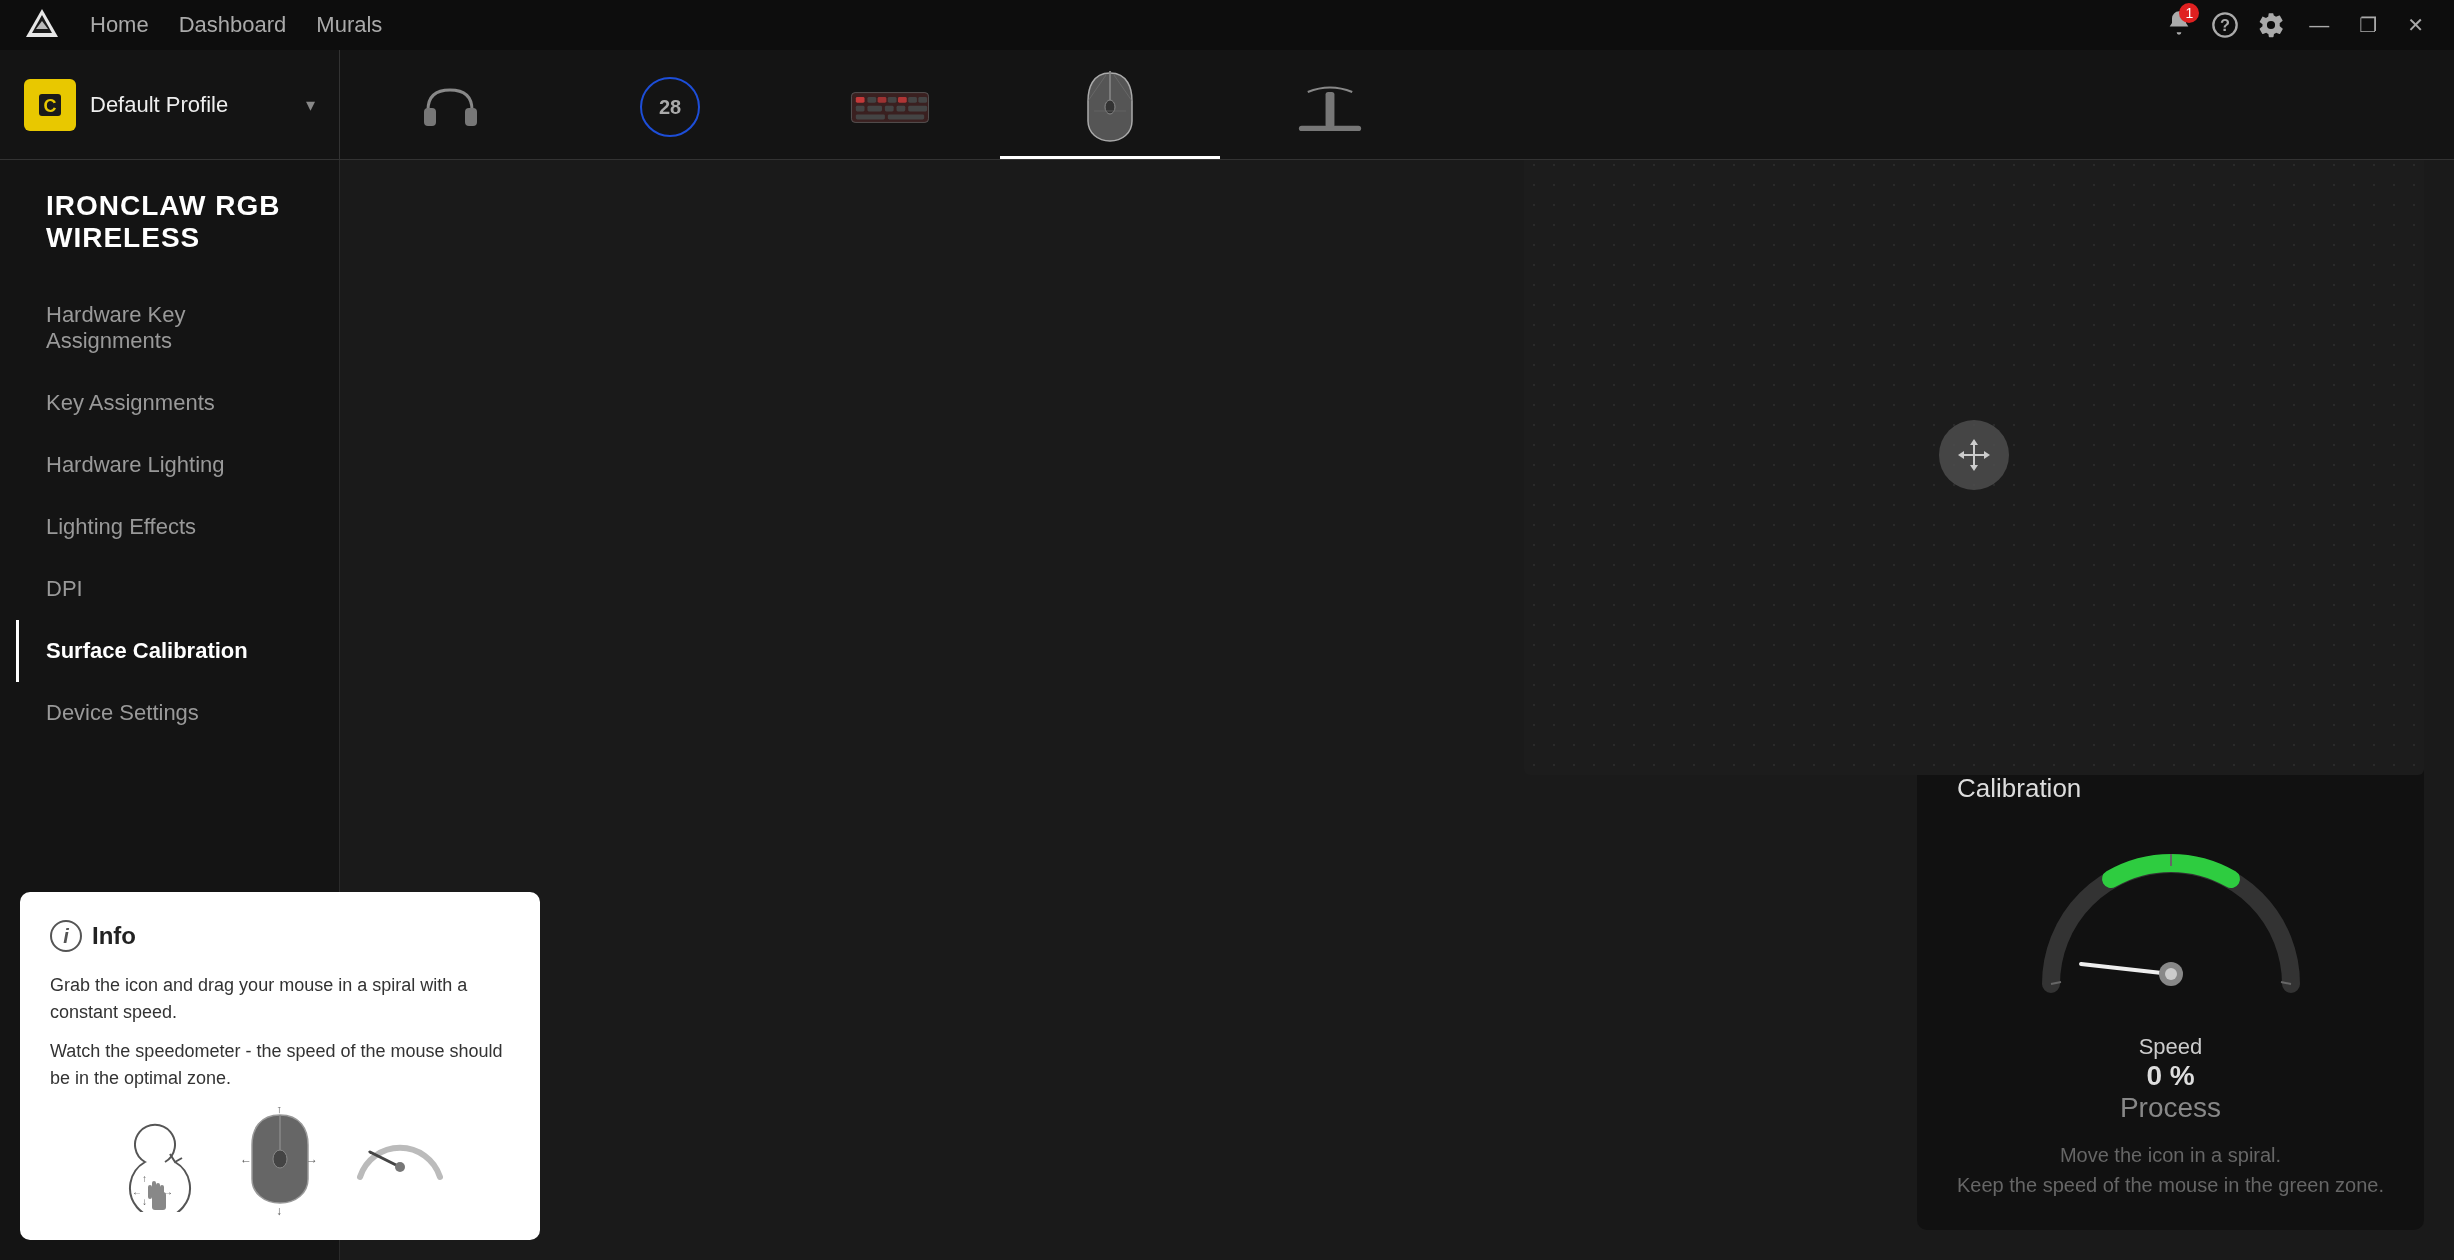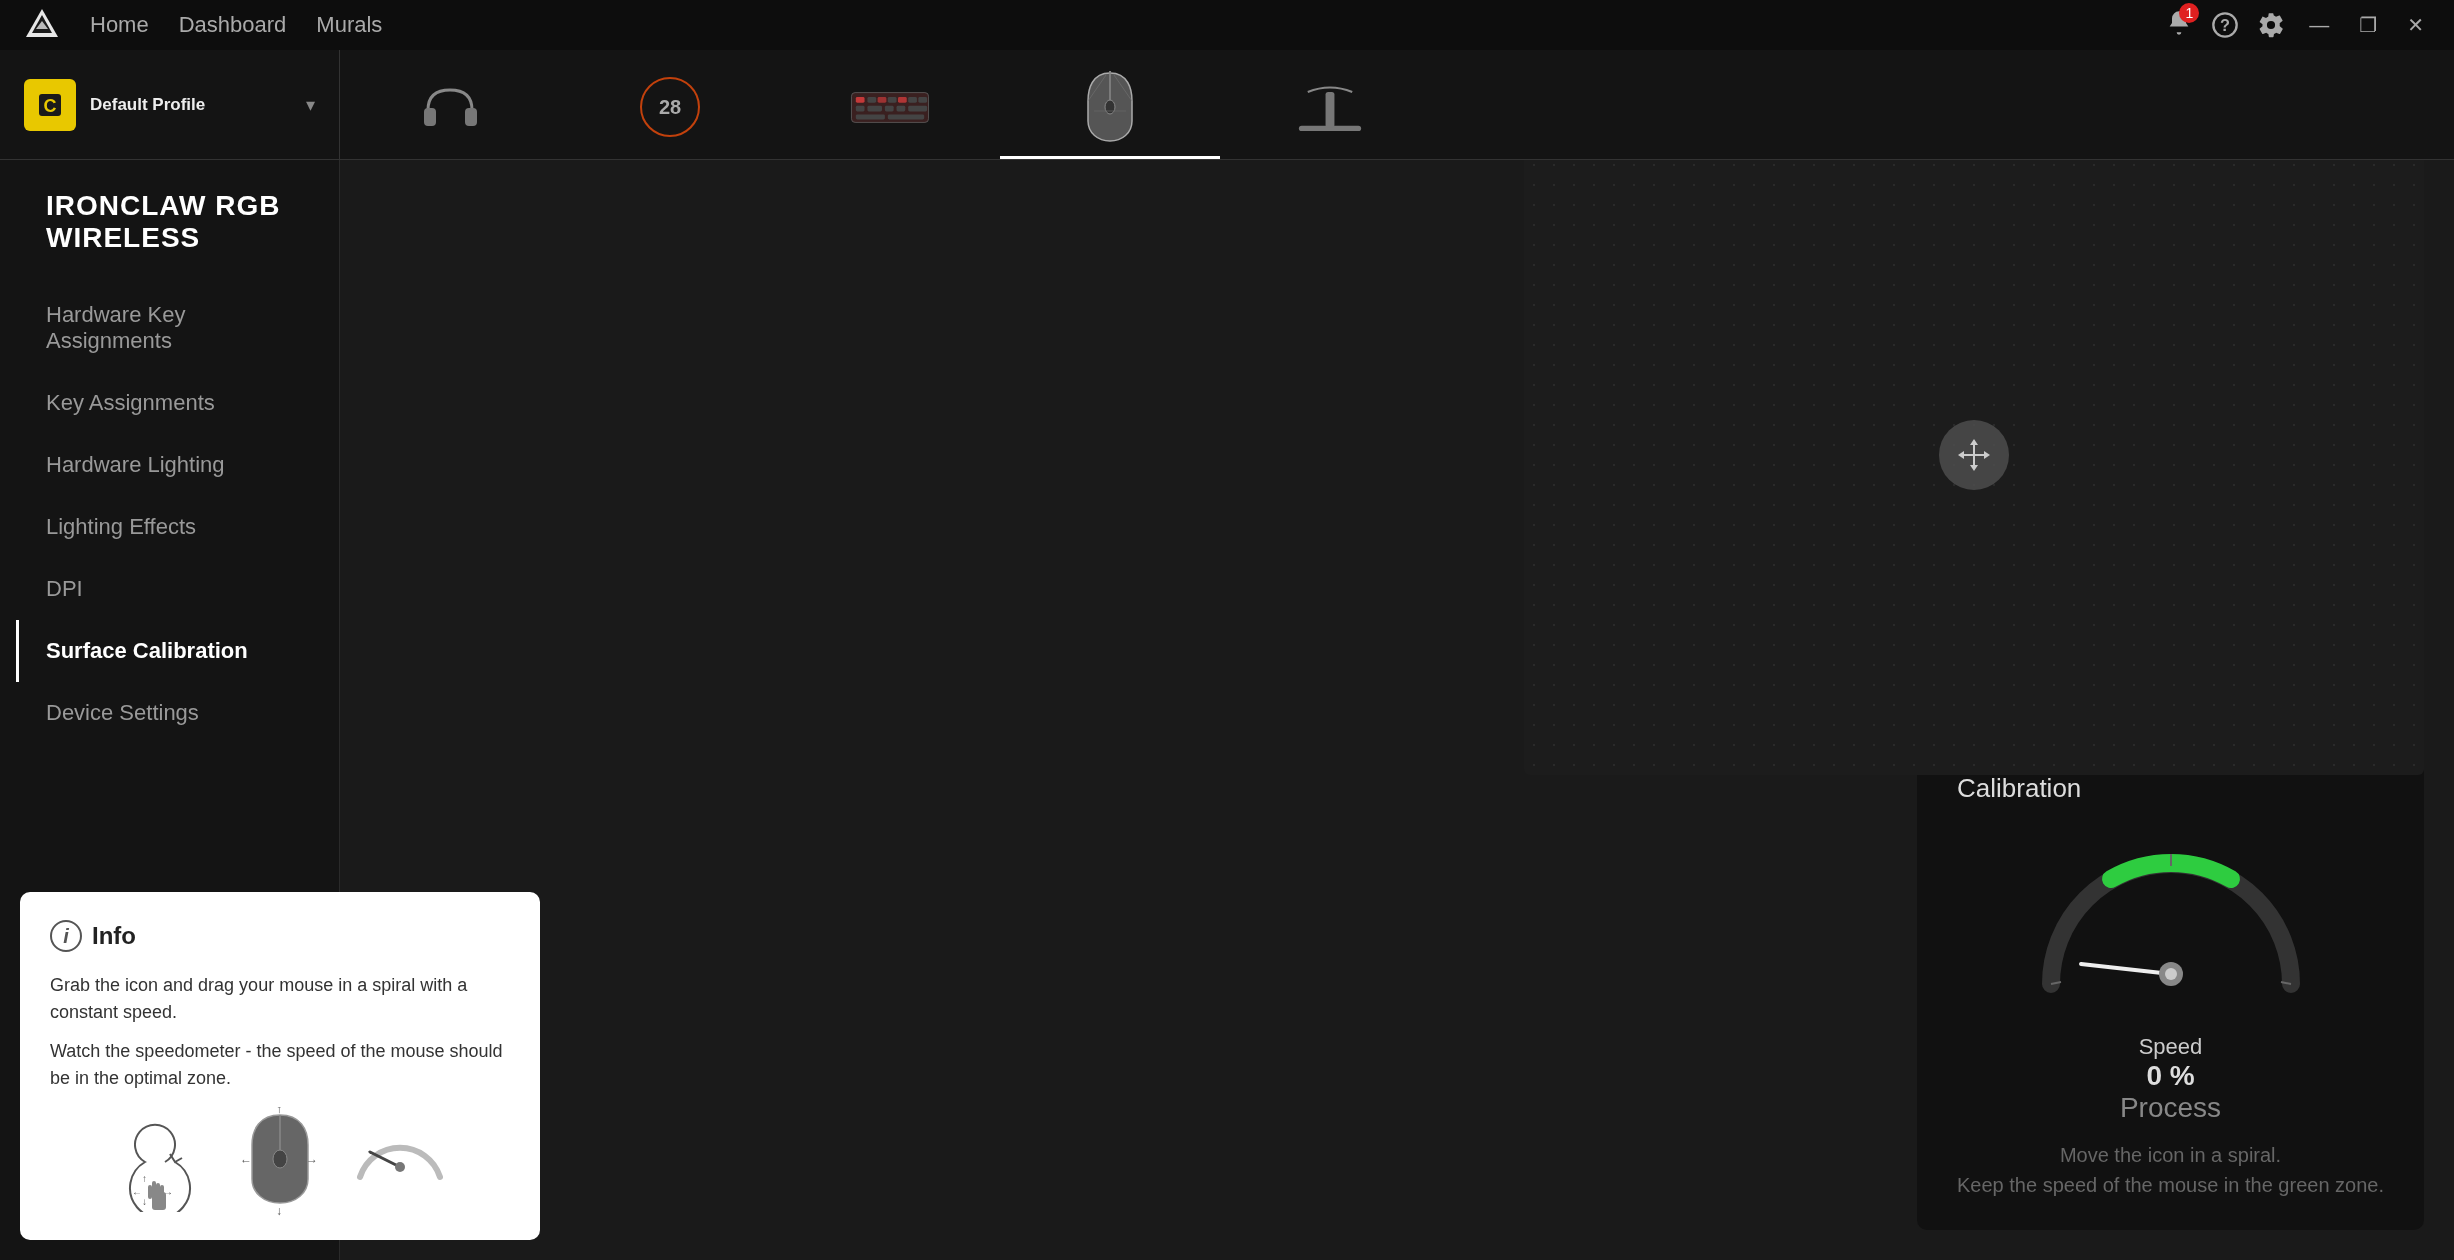--- a/index.html
+++ b/index.html
@@ -81,24 +81,23 @@
       width: 52px;
       height: 52px;
       background: #e8c800;
       border-radius: 6px;
       display: flex;
       align-items: center;
       justify-content: center;
     }
     .profile-icon svg { width: 30px; height: 30px; }
     .profile-name {
-      font-size: 17px;
+      font-size: 22px;
       color: #eee;
       flex: 1;
-      font-weight: bold;
     }
     .profile-chevron { color: #888; font-size: 18px; }
     .device-tabs {
       display: flex;
       align-items: center;
       flex: 1;
       height: 100%;
     }
     .device-tab {
       width: 220px;
@@ -388,21 +387,21 @@
         <svg width="65" height="55" viewBox="0 0 65 55" fill="none">
           <path d="M10 30 Q10 10 32 10 Q54 10 54 30" stroke="#888" stroke-width="3" fill="none"></path>
           <rect x="6" y="28" width="12" height="18" rx="4" fill="#777"></rect>
           <rect x="47" y="28" width="12" height="18" rx="4" fill="#777"></rect>
         </svg>
       </div>
     </div>
 
     <div class="device-tab">
       <div class="device-tab-icon" style="position:relative;">
-        <div style="width:60px;height:60px;border:2px solid #c2410c;border-radius:50%;display:flex;align-items:center;justify-content:center;color:#aaa;font-size:20px;font-weight:bold;">28</div>
+        <div style="width:60px;height:60px;border:2px solid #1d4ed8;border-radius:50%;display:flex;align-items:center;justify-content:center;color:#aaa;font-size:20px;font-weight:bold;">28</div>
       </div>
     </div>
 
     <div class="device-tab">
       <div class="device-tab-icon">
         <svg width="110" height="45" viewBox="0 0 110 45" fill="none">
           <rect x="2" y="2" width="106" height="41" rx="5" fill="#3a2020" stroke="#666" stroke-width="1"></rect>
           <rect x="8" y="8" width="12" height="8" rx="2" fill="#ff4444" opacity="0.7"></rect>
           <rect x="24" y="8" width="12" height="8" rx="2" fill="#444"></rect>
           <rect x="38" y="8" width="12" height="8" rx="2" fill="#ff4444" opacity="0.5"></rect>

